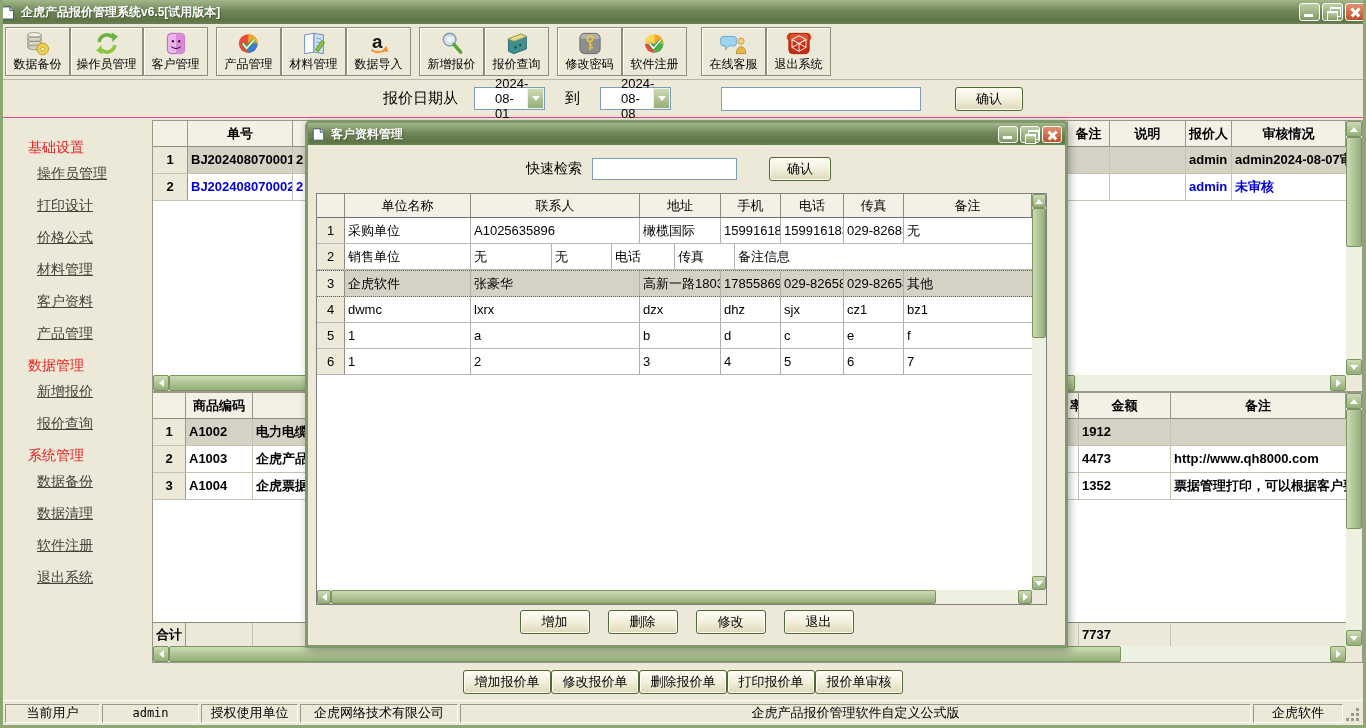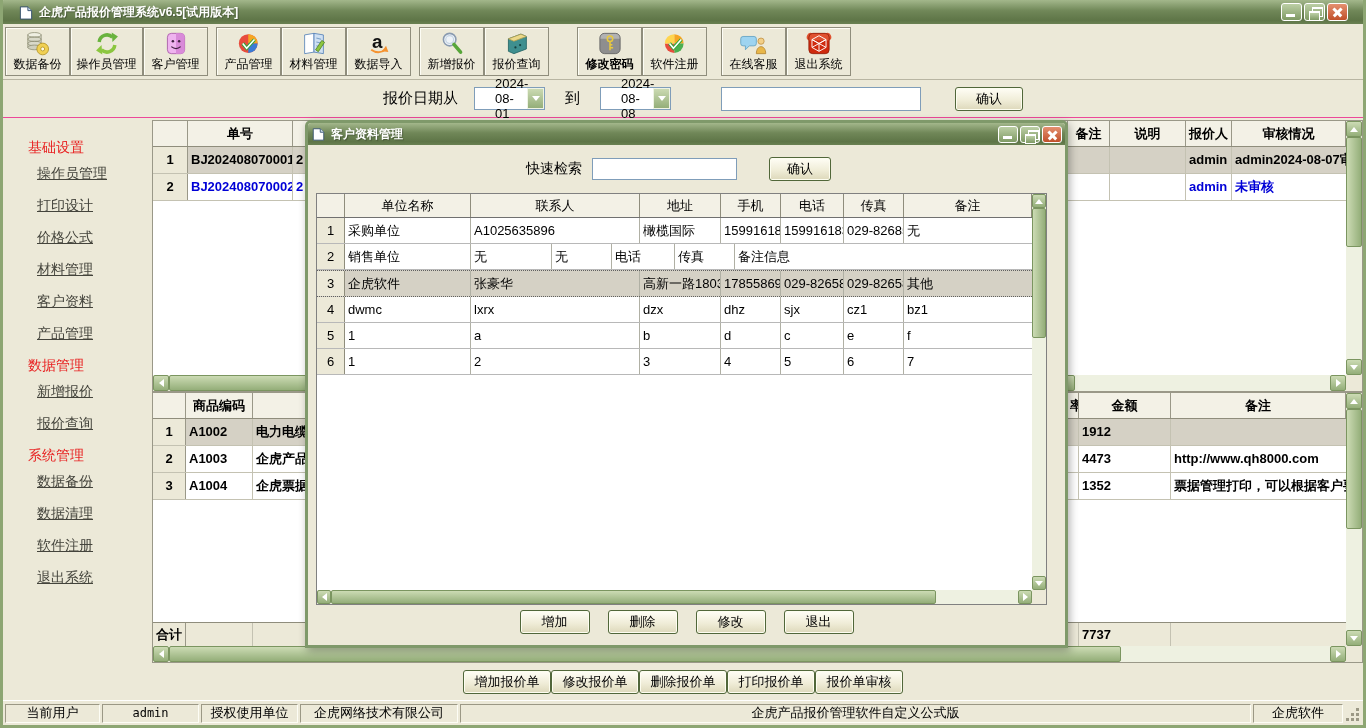--- a/index.html
+++ b/index.html
@@ -8,21 +8,21 @@
     position:relative;
     background:#ece9d8;
     font-family:"Liberation Sans", sans-serif;
     color:#000;
   }
 
   
   .titlebar {
     position:absolute; top:0; left:0; width:1366px; height:24px;
     background:linear-gradient(180deg,#a3b78b 0%,#708758 45%,#5e7547 85%,#6a8152 100%);
-    display:flex; align-items:center; padding:0 18px;
+    display:flex; align-items:center; padding:0 0;
     border-radius:4px 4px 0 0;
   }
   .title-text { color:#fff; font-weight:bold; font-size:12px; margin-left:5px; flex:1;
     text-shadow:1px 1px 1px rgba(0,0,0,.3); }
   .winbtns { display:flex; gap:2px; }
   .wbtn { width:21px; height:18px; border:1px solid #fff; border-radius:3px;
     background:linear-gradient(#bccfa5,#7f9a64); position:relative; }
   .wbtn.close { background:linear-gradient(#e49070,#c1502a); }
   .wbtn.min::after { content:""; position:absolute; left:4px; bottom:3px; width:9px; height:3px; background:#fff; }
   .wbtn.restore::before { content:""; position:absolute; left:7px; top:3px; width:9px; height:7px; border:1px solid #fff; border-top-width:2px; }
@@ -44,21 +44,21 @@
   .tbtn {
     width:65px; margin:1px 0; border:1px solid #8f8d7c; background:#ece9d8;
     box-shadow:inset 1px 1px 0 #fdfdf5;
     display:flex; flex-direction:column; align-items:center; justify-content:space-between;
     padding:3px 1px 2px; cursor:pointer;
   }
   .tbtn.wide { width:73px; }
   .tbtn svg { width:30px; height:30px; }
   .tbtn .lbl { font-size:12px; white-space:nowrap; }
   .gap8  { margin-left:8px; }
-  .gap16 { margin-left:28px;font-weight:bold; }
+  .gap16 { margin-left:8px; }
   .gap14 { margin-left:14px; }
 
   
   .filterbar {
     position:absolute; top:80px; left:3px; width:1360px; height:38px;
     display:flex; align-items:center; border-bottom:1px solid #ec4899;
     font-size:15px;
     gap:12px;
   }
   .combo { display:flex; align-items:center; height:23px; background:#fff; border:1px solid #7f9db9; }

